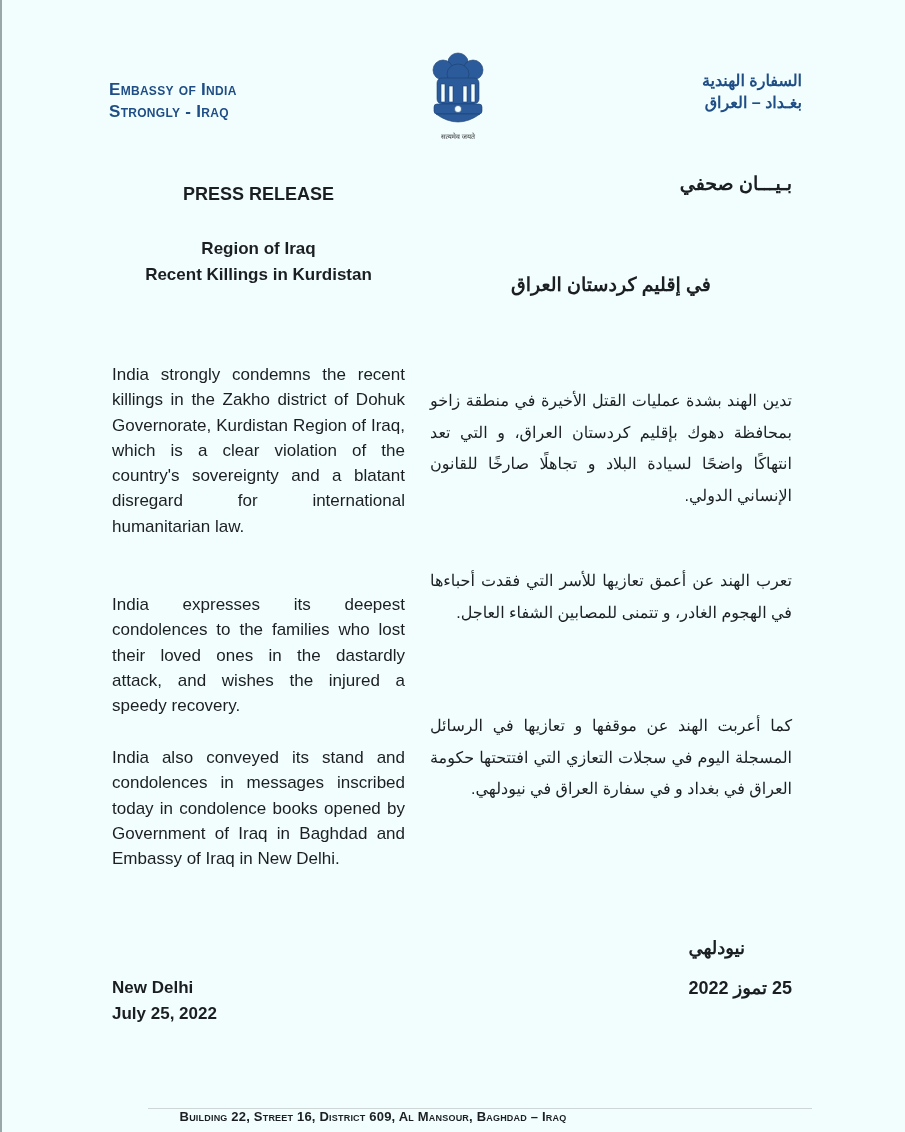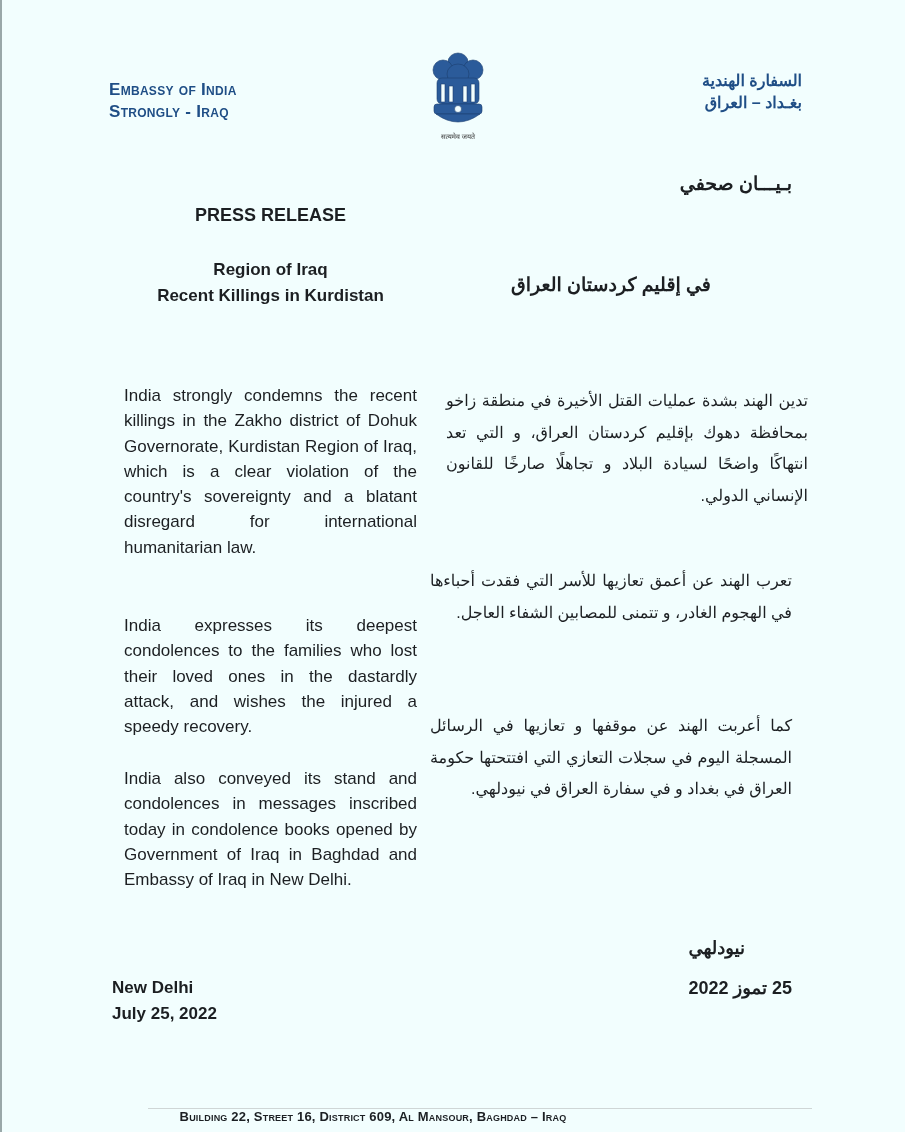--- a/index.html
+++ b/index.html
@@ -17,36 +17,36 @@
     font-variant: small-caps; letter-spacing: 0.3px; margin-top: 7px;
   }
   .emb-en div { white-space: nowrap; }
   .emb-ar {
     position: absolute; right: 103px; top: 70px; direction: rtl; text-align: right;
     color: #1f4e86; font-weight: bold; font-size: 16px; line-height: 22px;
   }
   .emblem { position: absolute; left: 423px; top: 48px; width: 70px; height: 96px; }
   .emblem-motto { position:absolute; left: 0; top: 84px; width: 70px; text-align:center; font-size: 7px; color:#333; }
 
-  .col-en { position: absolute; left: 124px; width: 293px; margin-top: 21px; }
+  .col-en { position: absolute; left: 112px; width: 293px; }
   .col-ar { position: absolute; left: 430px; width: 362px; direction: rtl; }
 
   .pr-title { top: 184px; text-align: center; font-weight: bold; font-size: 18px; }
   .en-headline { top: 236px; text-align: center; font-weight: bold; font-size: 17px; line-height: 26px; }
 
   .ar-title { top: 172px; font-weight: bold; font-size: 19px; }
   .ar-headline { top: 266px; text-align: center; font-weight: bold; font-size: 19px; line-height: 38px; }
 
   .en-para { font-size: 17px; line-height: 25.3px; text-align: justify; text-align-last: left; }
   .ar-para { font-size: 16px; line-height: 31.5px; text-align: justify; text-align-last: right; }
 
   .en-p1 { top: 362px; }
   .en-p2 { top: 592px; }
   .en-p3 { top: 745px; }
-  .ar-p1 { top: 385px; margin-left: 16px; }
+  .ar-p1 { top: 385px; }
   .ar-p2 { top: 565px; }
   .ar-p3 { top: 710px; }
 
   .en-sign { position: absolute; left: 112px; top: 975px; font-weight: bold; font-size: 17px; line-height: 26px; }
   .ar-sign { position: absolute; right: 113px; top: 928px; direction: rtl; text-align: left; font-weight: bold; font-size: 18px; line-height: 40px; }
 
   .footer-rule { position: absolute; left: 148px; top: 1108px; width: 664px; height: 1px; background: #cfd6d6; }
   .footer-addr {
     position: absolute; left: 0; width: 746px; top: 1109px; text-align: center;
     font-weight: bold; font-size: 13px; font-variant: small-caps; color: #1b1f23; letter-spacing: 0.2px;

